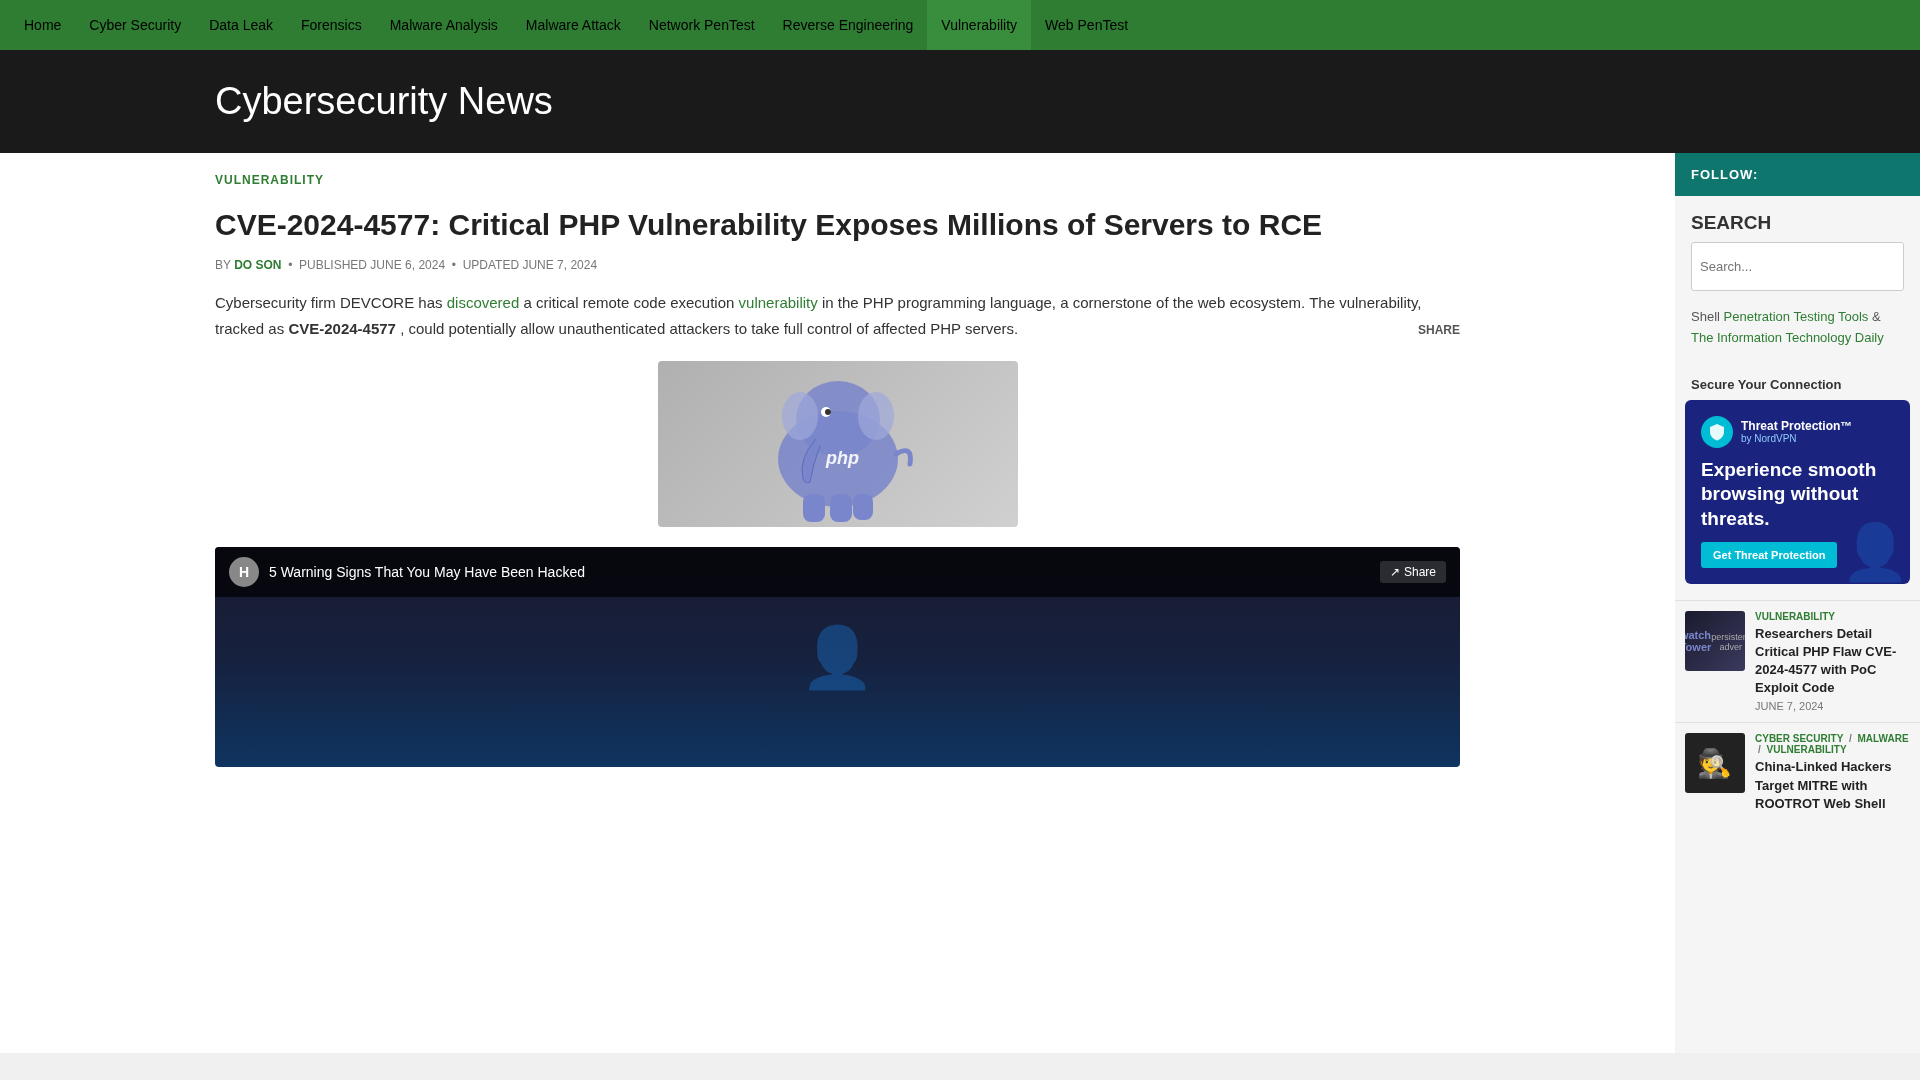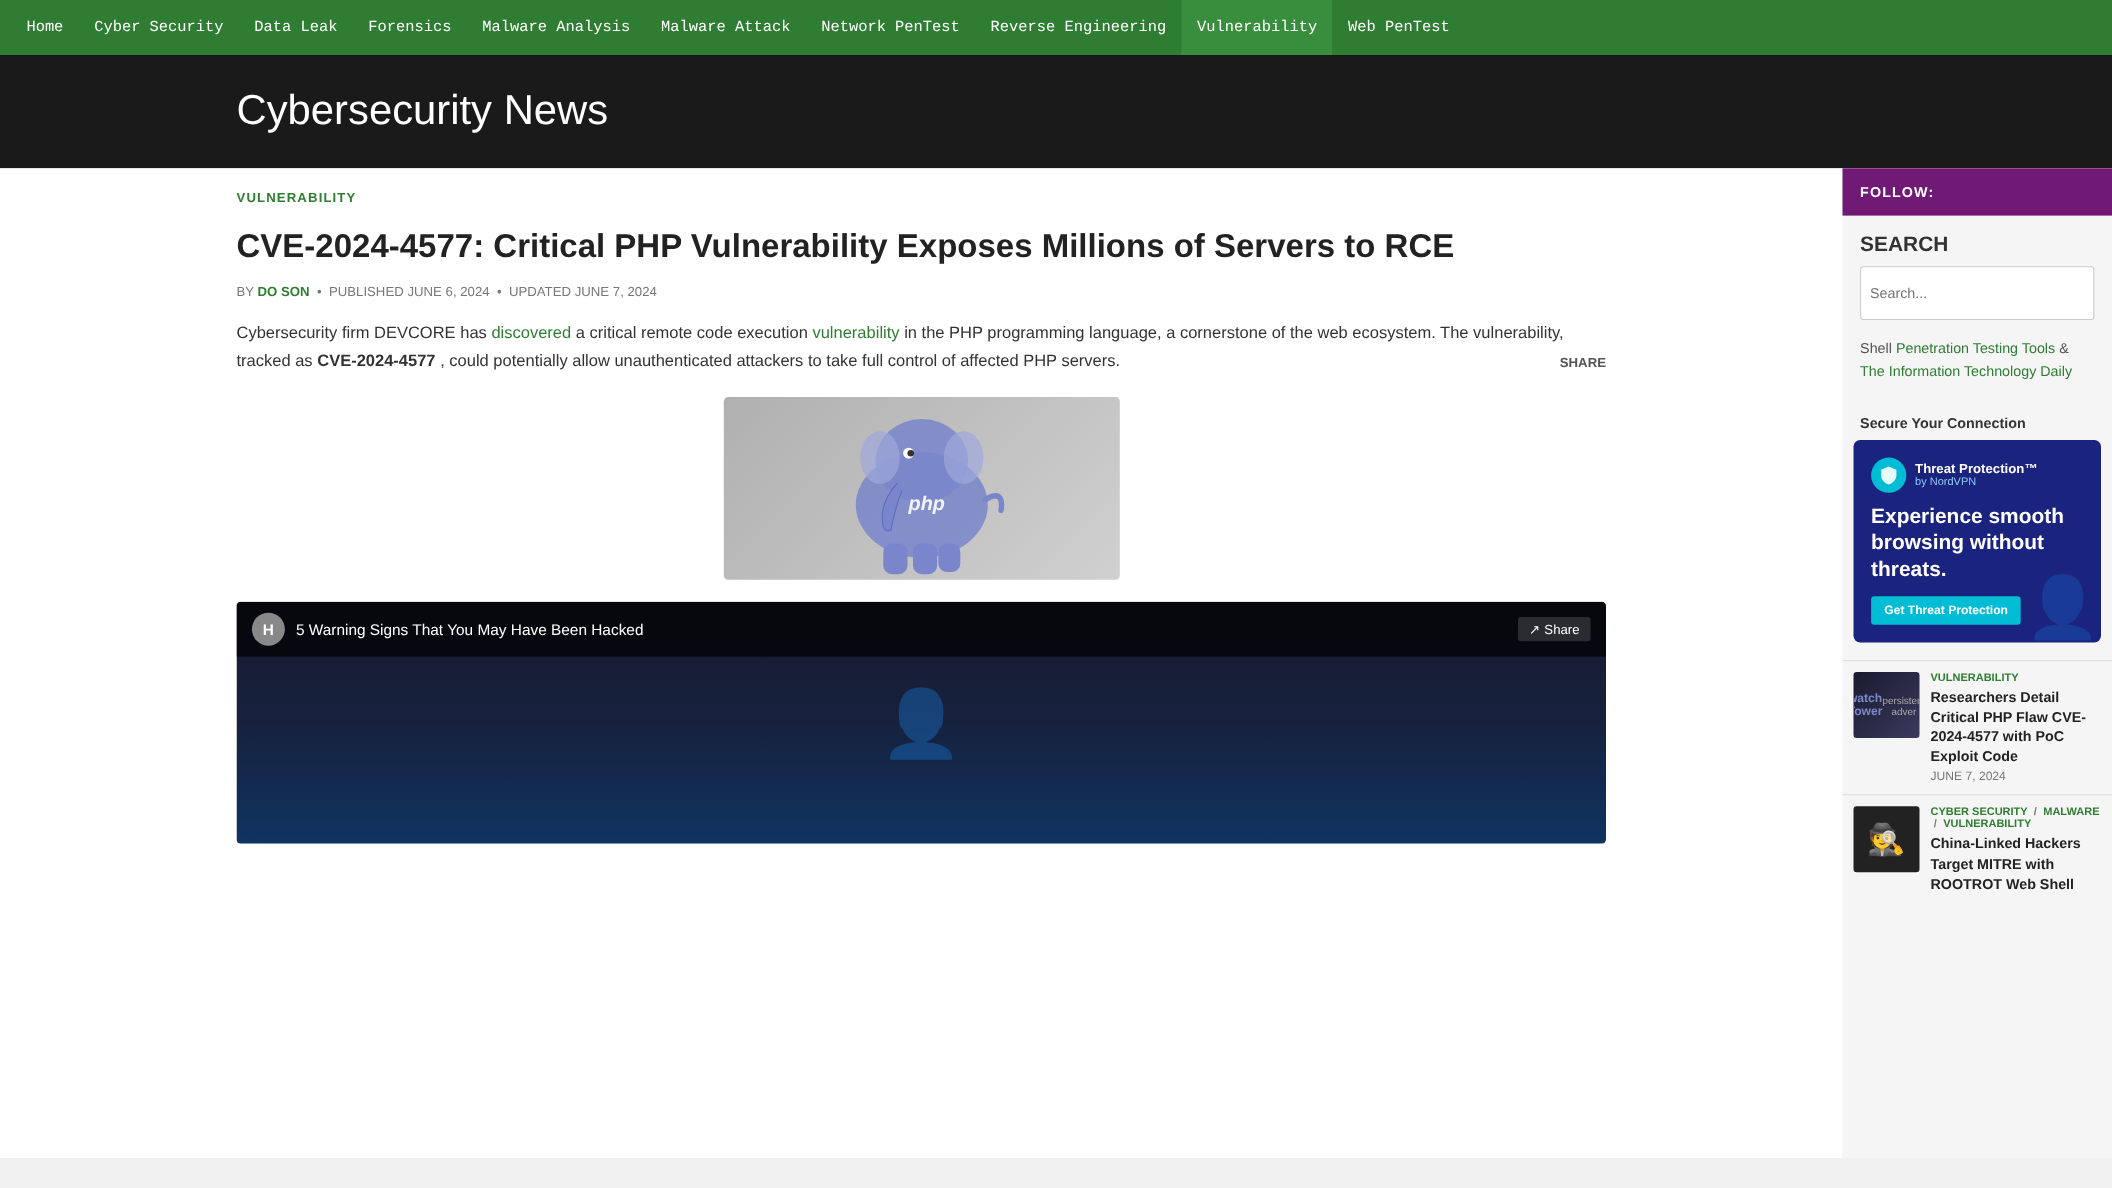--- a/index.html
+++ b/index.html
@@ -1,22 +1,22 @@
 <!DOCTYPE html>
 <html><head>
   <meta charset="utf-8">
   <style>
     * { margin: 0; padding: 0; box-sizing: border-box; }
     body { font-family: Arial, sans-serif; background: #f0f0f0; color: #333; font-size: 15px; }
 
     
     nav { background: #2e7d32; display: flex; align-items: center; height: 50px; padding: 0 10px; }
     nav a {
-      color: #ffffff; text-decoration: none; padding: 0 14px; font-size: 14px;
-      display: flex; align-items: center; height: 100%; font-family: Liberation Mono, monospace;
+      color: #000000; text-decoration: none; padding: 0 14px; font-size: 14px;
+      display: flex; align-items: center; height: 100%;
     }
     nav a.active { background: #388e3c; }
 
     
     .site-header {
       background: #1a1a1a; color: #fff; padding: 30px 215px;
     }
     .site-header h1 { font-size: 38px; font-weight: normal; color: #fff; }
 
     
@@ -74,21 +74,21 @@
       color: #fff; font-size: 12px; display: flex; align-items: center; gap: 4px;
       background: rgba(255,255,255,0.15); border: none; padding: 4px 10px; border-radius: 3px; cursor: pointer;
     }
     .video-bg {
       width: 100%; height: 100%; background: linear-gradient(180deg, #1a1a2e 0%, #16213e 50%, #0f3460 100%);
       display: flex; align-items: center; justify-content: center;
     }
 
     
     .sidebar-follow {
-      background: #701a75; color: #fff; padding: 14px 16px; font-size: 13px; font-weight: bold; letter-spacing: 1px;
+      background: #0f766e; color: #fff; padding: 14px 16px; font-size: 13px; font-weight: bold; letter-spacing: 1px;
     }
     .sidebar-search { padding: 16px; }
     .sidebar-search-label { font-size: 19px; font-weight: bold; color: #333; margin-bottom: 8px; display: block; }
     .sidebar-visit { padding: 0 16px 16px; font-size: 13px; color: #555; line-height: 1.6; }
     .sidebar-visit a { color: #2e7d32; text-decoration: none; }
     .sidebar-section-title { padding: 12px 16px 8px; font-size: 13px; font-weight: bold; color: #333; }
 
     
     .nordvpn-ad {
       margin: 0 10px 16px;

